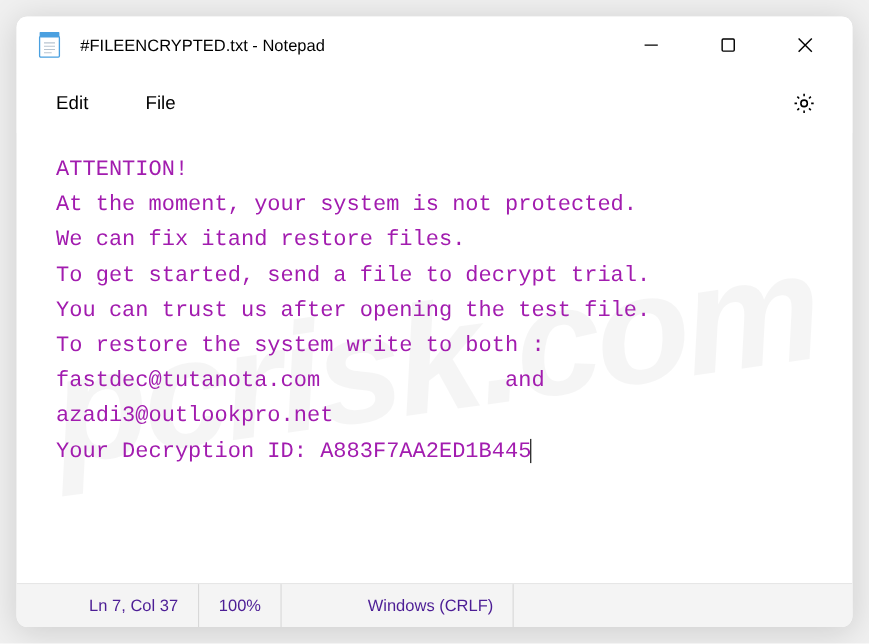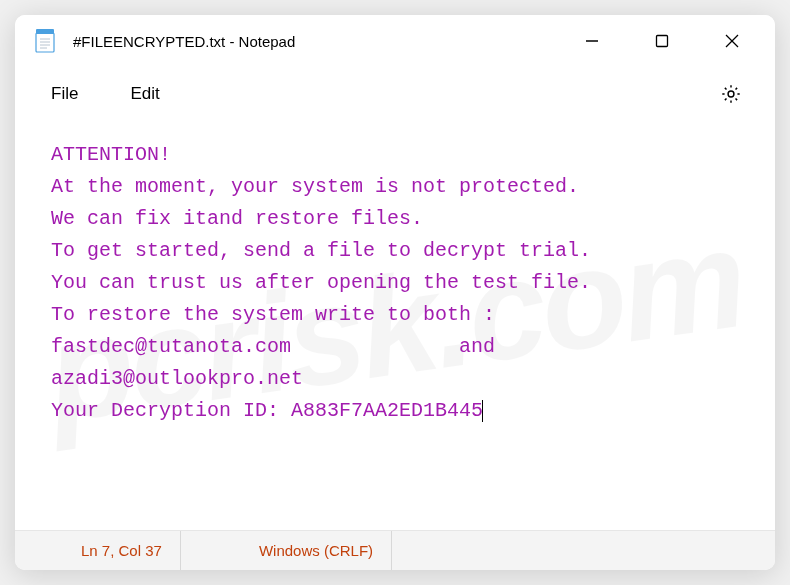--- a/index.html
+++ b/index.html
@@ -113,21 +113,21 @@
       height: 22px;
       background: #000;
       vertical-align: middle;
       margin-left: -1px;
     }
     .statusbar {
       height: 40px;
       display: flex;
       align-items: center;
       background: #f4f4f4;
-      color: #c2410c;
+      color: #4c1d95;
       font-size: 15px;
       border-top: 1px solid #e6e6e6;
     }
     .status-cell {
       padding: 0 18px;
       height: 100%;
       display: flex;
       align-items: center;
       border-right: 1px solid #d8d8d8;
     }
@@ -186,22 +186,22 @@
       <div class="win-btn">
         <svg width="16" height="16" viewBox="0 0 16 16">
             <line x1="2" y1="2" x2="14" y2="14" stroke="#000" stroke-width="1.3"></line>
             <line x1="14" y1="2" x2="2" y2="14" stroke="#000" stroke-width="1.3"></line>
           </svg>
       </div>
     </div>
   </div>
 
   <div class="menubar">
+    <div class="menu-item">Edit</div>
     <div class="menu-item">File</div>
-    <div class="menu-item">Edit</div>
     <div class="menu-spacer"></div>
     <div class="settings-btn">
       <svg width="22" height="22" viewBox="0 0 24 24" fill="none" stroke="#000" stroke-width="1.6">
         <circle cx="12" cy="12" r="3.2"></circle>
         <path d="M12 2.5v2.5M12 19v2.5M21.5 12H19M5 12H2.5M18.7 5.3l-1.8 1.8M7.1 16.9l-1.8 1.8M18.7 18.7l-1.8-1.8M7.1 7.1L5.3 5.3"></path>
       </svg>
     </div>
   </div>
 
   <div class="content-wrapper">
@@ -211,19 +211,20 @@
 We can fix itand restore files.
 To get started, send a file to decrypt trial.
 You can trust us after opening the test file.
 To restore the system write to both :
 fastdec@tutanota.com              and azadi3@outlookpro.net
 Your Decryption ID: A883F7AA2ED1B445</span><span class="caret"></span></div>
   </div>
 
   <div class="statusbar">
     <div class="status-cell first">Ln 7, Col 37</div>
+    <div class="status-cell">100%</div>
     <div class="status-cell">
       <span class="status-spacer-lg"></span>
         <span>Windows (CRLF)</span>
     </div>
   </div>
 
 </div>
 
 </body></html>

